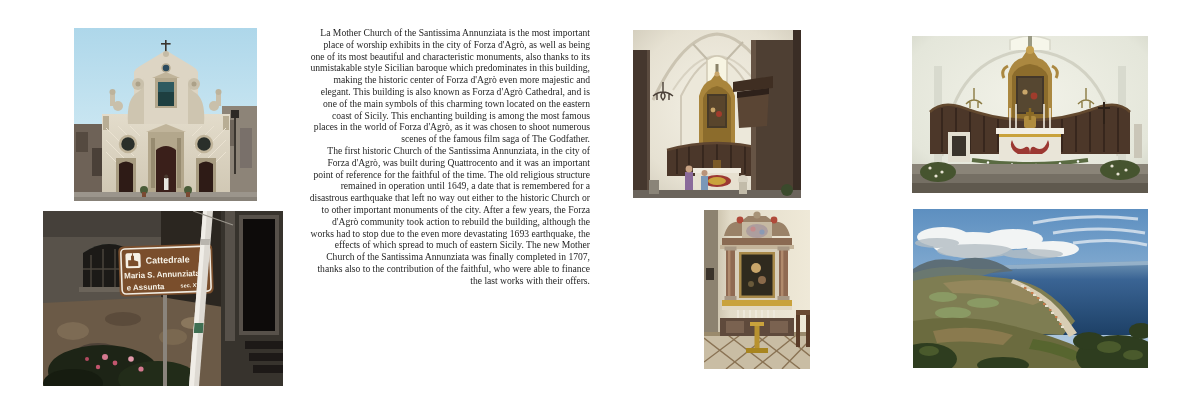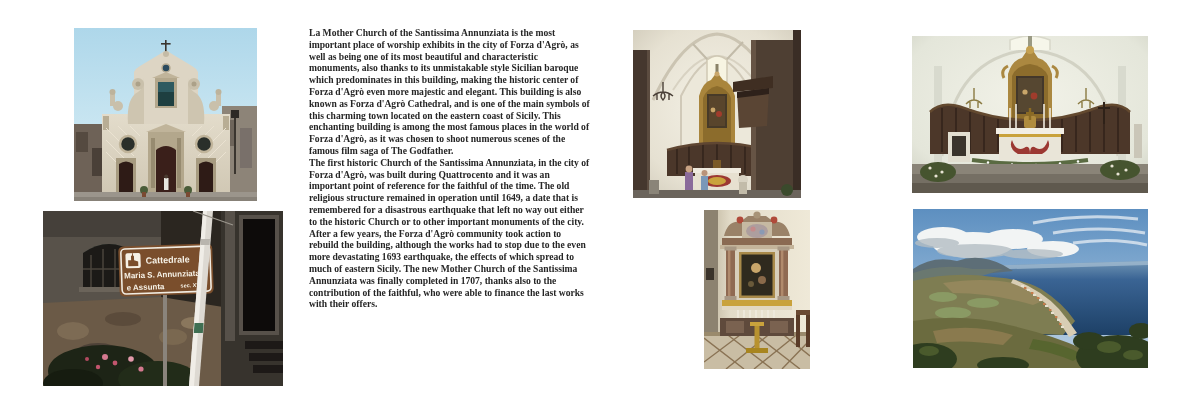--- a/index.html
+++ b/index.html
@@ -5,21 +5,21 @@
   html,body{margin:0;padding:0;}
   body{
     width:1200px;height:400px;position:relative;background:#ffffff;
     font-family:"Liberation Serif", serif;overflow:hidden;
   }
   .photo{position:absolute;margin:0;padding:0;line-height:0;}
   .photo svg{display:block;}
   #text-block{
     position:absolute;left:309px;top:27px;width:281px;
     font-size:9.6px;line-height:11.8px;color:#262626;
-    text-align:left;letter-spacing:0px;font-weight:bold;
+    text-align:right;letter-spacing:0px;
   }
   #text-block p{margin:0;padding:0;}
   .sign-text{font-family:"Liberation Sans", sans-serif;font-weight:bold;fill:#f6f1e6;}
 </style>
 </head>
 <body>
 
 <div id="text-block">
   <p>La Mother Church of the Santissima Annunziata is the most important place of worship exhibits in the city of Forza d'Agrò, as well as being one of its most beautiful and characteristic monuments, also thanks to its unmistakable style Sicilian baroque which predominates in this building, making the historic center of Forza d'Agrò even more majestic and elegant. This building is also known as Forza d'Agrò Cathedral, and is one of the main symbols of this charming town located on the eastern coast of Sicily. This enchanting building is among the most famous places in the world of Forza d'Agrò, as it was chosen to shoot numerous scenes of the famous film saga of The Godfather.</p>
   <p>The first historic Church of the Santissima Annunziata, in the city of Forza d'Agrò, was built during Quattrocento and it was an important point of reference for the faithful of the time. The old religious structure remained in operation until 1649, a date that is remembered for a disastrous earthquake that left no way out either to the historic Church or to other important monuments of the city. After a few years, the Forza d'Agrò community took action to rebuild the building, although the works had to stop due to the even more devastating 1693 earthquake, the effects of which spread to much of eastern Sicily. The new Mother Church of the Santissima Annunziata was finally completed in 1707, thanks also to the contribution of the faithful, who were able to finance the last works with their offers.</p>

